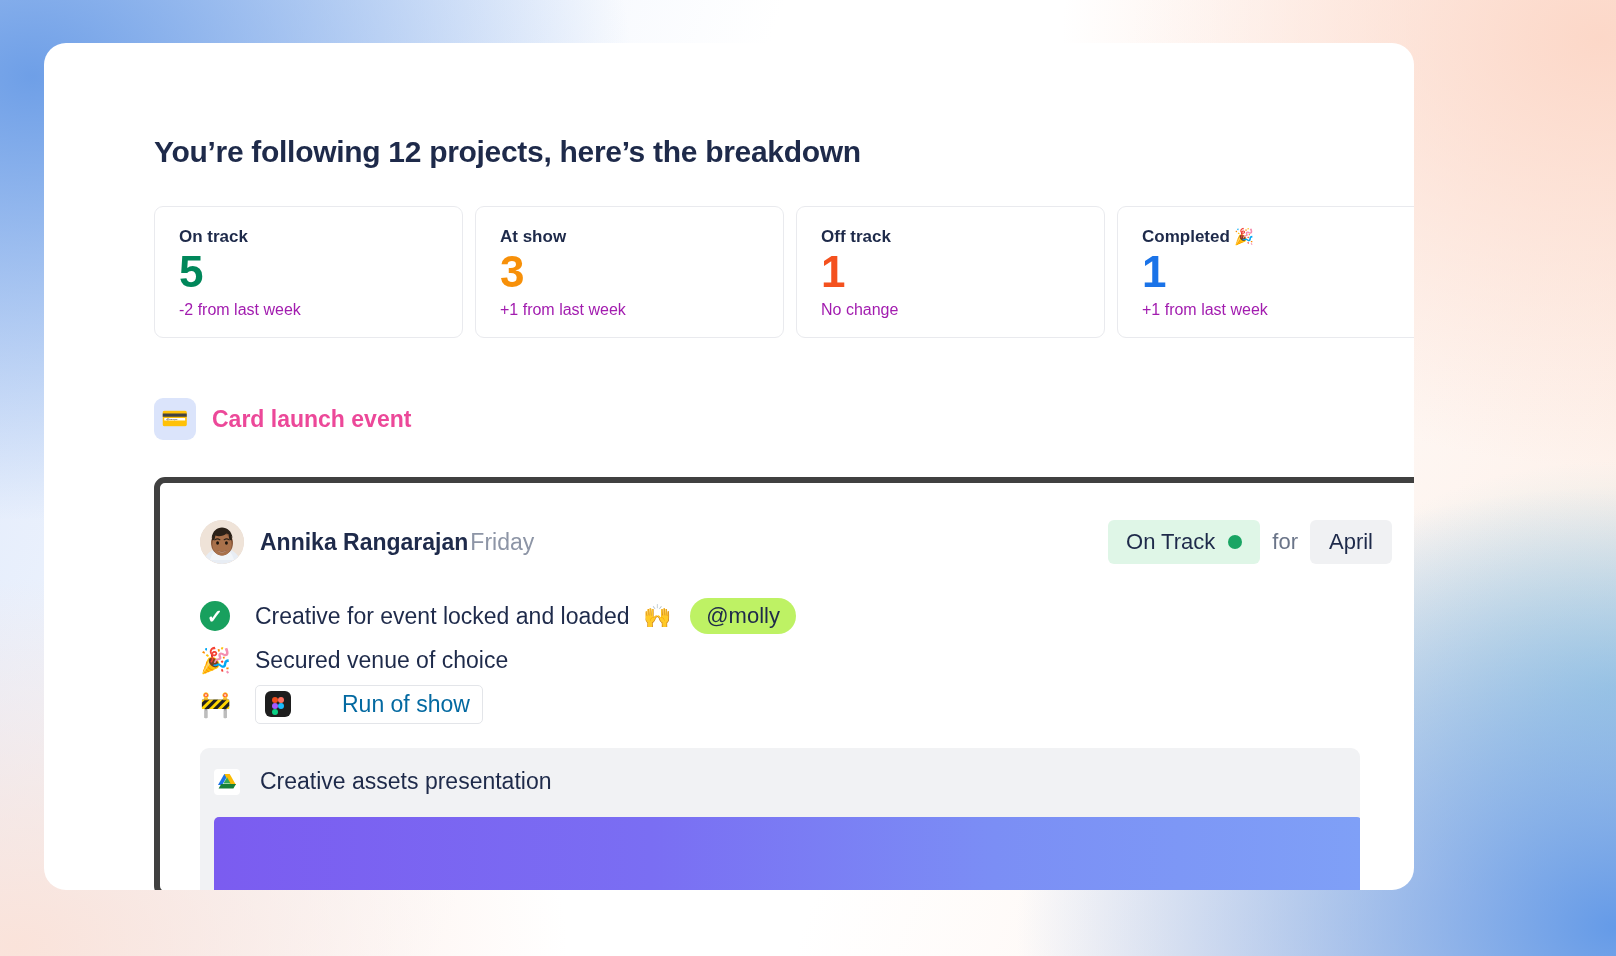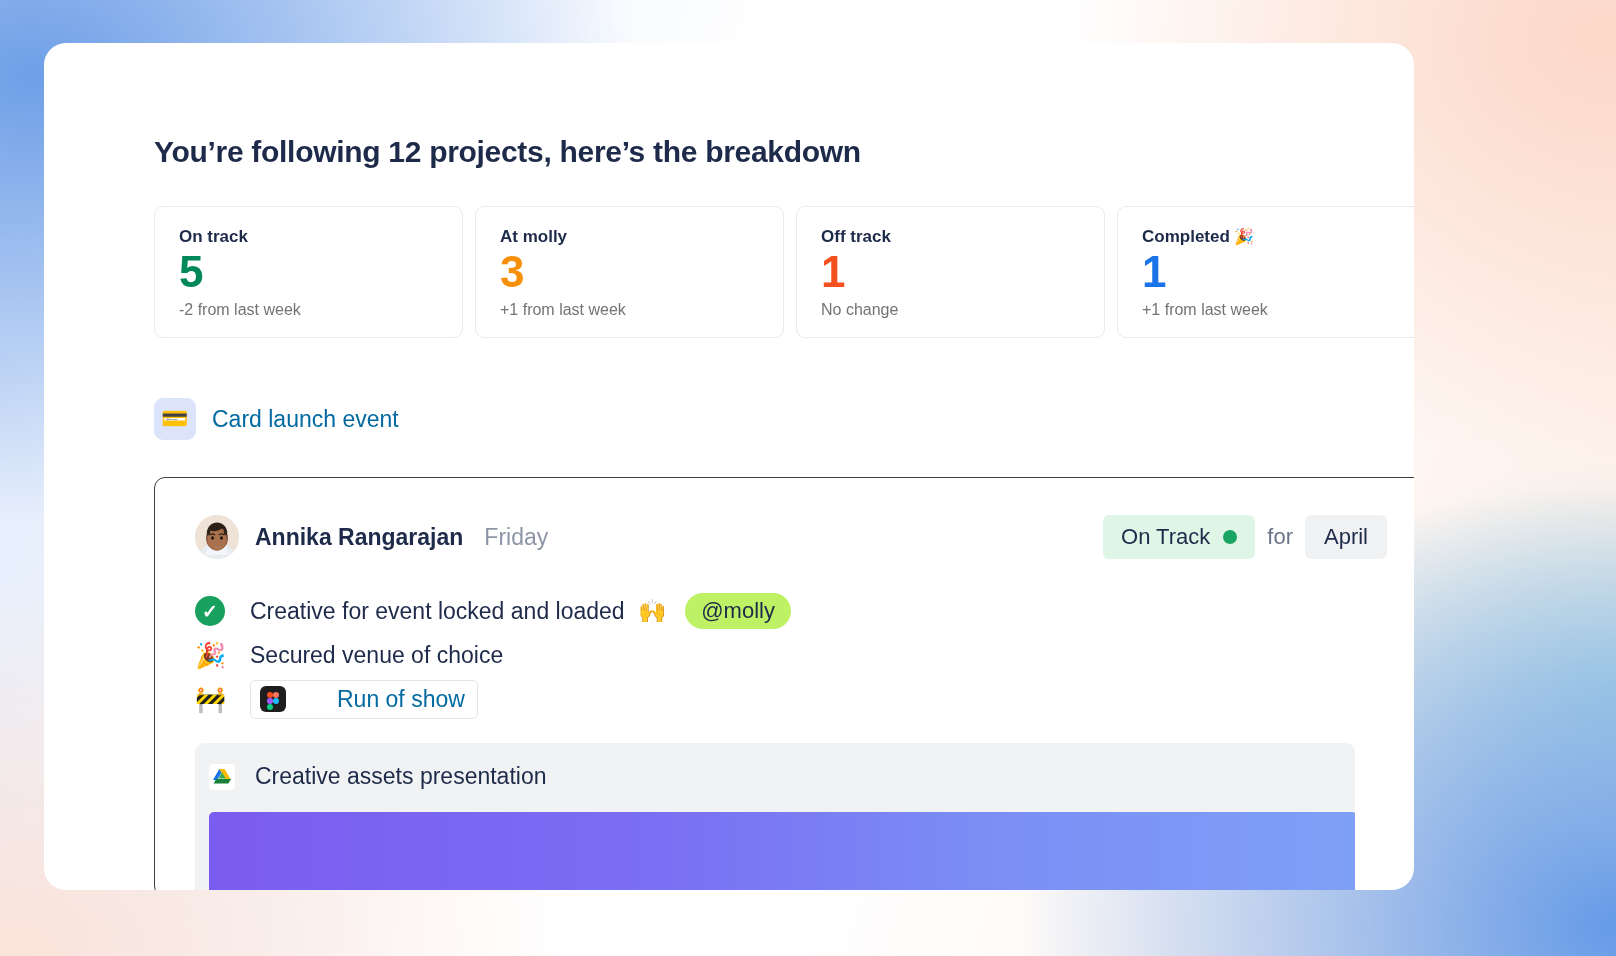--- a/index.html
+++ b/index.html
@@ -70,21 +70,21 @@
   .stat-label .emo { font-size: 16px; }
   .stat-value {
     font-size: 44px;
     font-weight: bold;
     line-height: 1.03;
     margin-top: 2px;
     letter-spacing: -1px;
   }
   .stat-delta {
     font-size: 16px;
-    color: #737373;
+    color: #a21caf;
     margin-top: 7px;
     white-space: nowrap;
   }
 
   
   .project-row {
     display: flex;
     align-items: center;
     gap: 16px;
     margin-top: 60px;
@@ -92,29 +92,29 @@
   .project-icon {
     width: 42px; height: 42px;
     border-radius: 9px;
     background: #dbe4fb;
     display: flex; align-items: center; justify-content: center;
     font-size: 22px;
     line-height: 1;
   }
   .project-name {
     font-size: 23px;
-    font-weight: normal;
-    color: #0369a1;
+    font-weight: bold;
+    color: #ec4899;
   }
 
   
   .update-card {
     margin-top: 37px;
     width: 1272px;
-    border: 1px solid #404040;
+    border: 6px solid #404040;
     border-radius: 11px;
     padding: 37px 0 0 40px;
     height: 420px;
   }
   .author-row {
     display: flex;
     align-items: center;
     width: 1192px;
   }
   .avatar {
@@ -128,21 +128,21 @@
   .avatar svg { display: block; }
   .author-name {
     font-size: 23px;
     font-weight: bold;
     color: #1e2a4a;
     margin-left: 16px;
   }
   .author-day {
     font-size: 23px;
     color: #8d95a6;
-    margin-left: 21px;
+    margin-left: 2px;
   }
   .status-group {
     margin-left: auto;
     display: flex;
     align-items: center;
   }
   .status-pill {
     background: #dff6e7;
     border-radius: 6px;
     padding: 9px 18px;
@@ -287,21 +287,21 @@
 
       <div class="stats">
 
         <div class="stat">
           <div class="stat-label"><span>On track</span></div>
           <div class="stat-value" style="color:#00875A">5</div>
           <div class="stat-delta">-2 from last week</div>
         </div>
 
         <div class="stat">
-          <div class="stat-label"><span>At molly</span></div>
+          <div class="stat-label"><span>At show</span></div>
           <div class="stat-value" style="color:#F79009">3</div>
           <div class="stat-delta">+1 from last week</div>
         </div>
 
         <div class="stat">
           <div class="stat-label"><span>Off track</span></div>
           <div class="stat-value" style="color:#F4511E">1</div>
           <div class="stat-delta">No change</div>
         </div>
 

